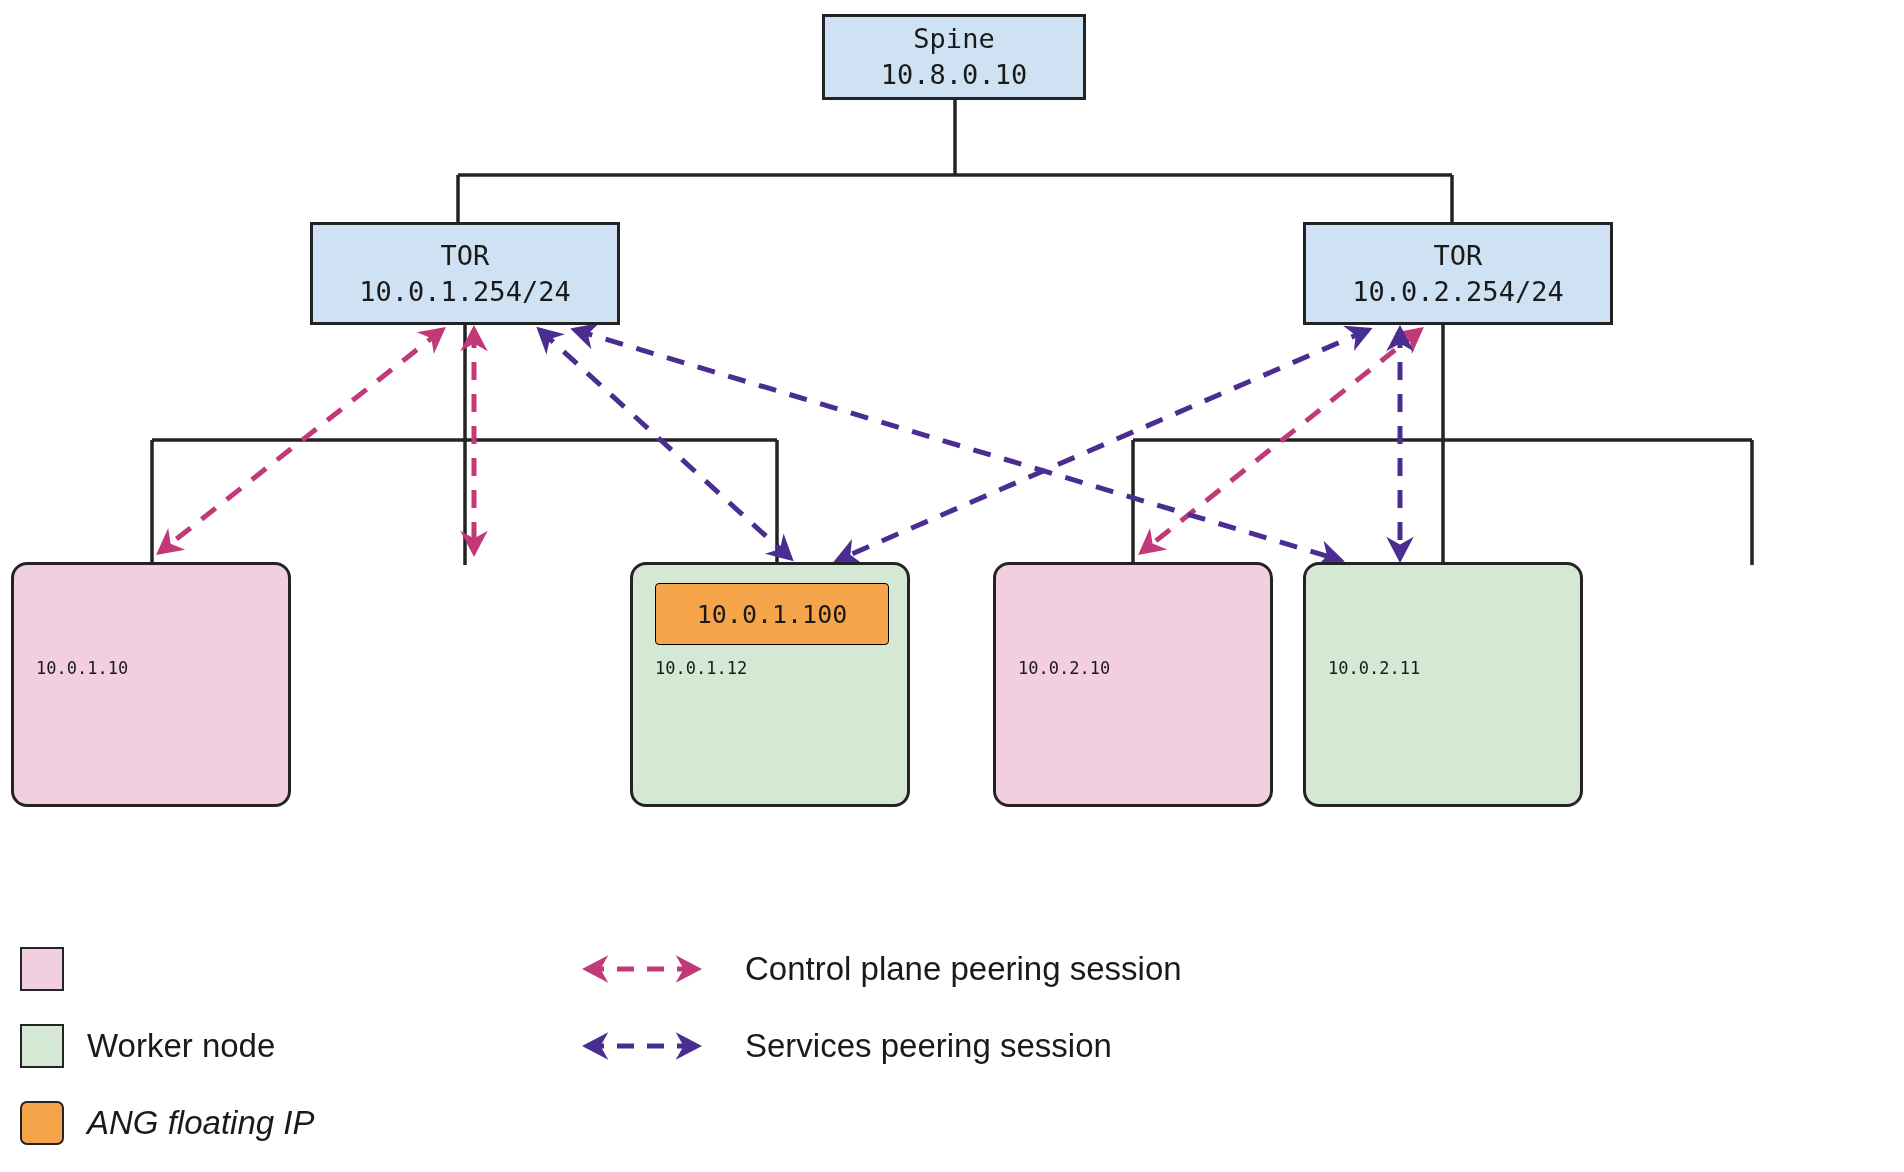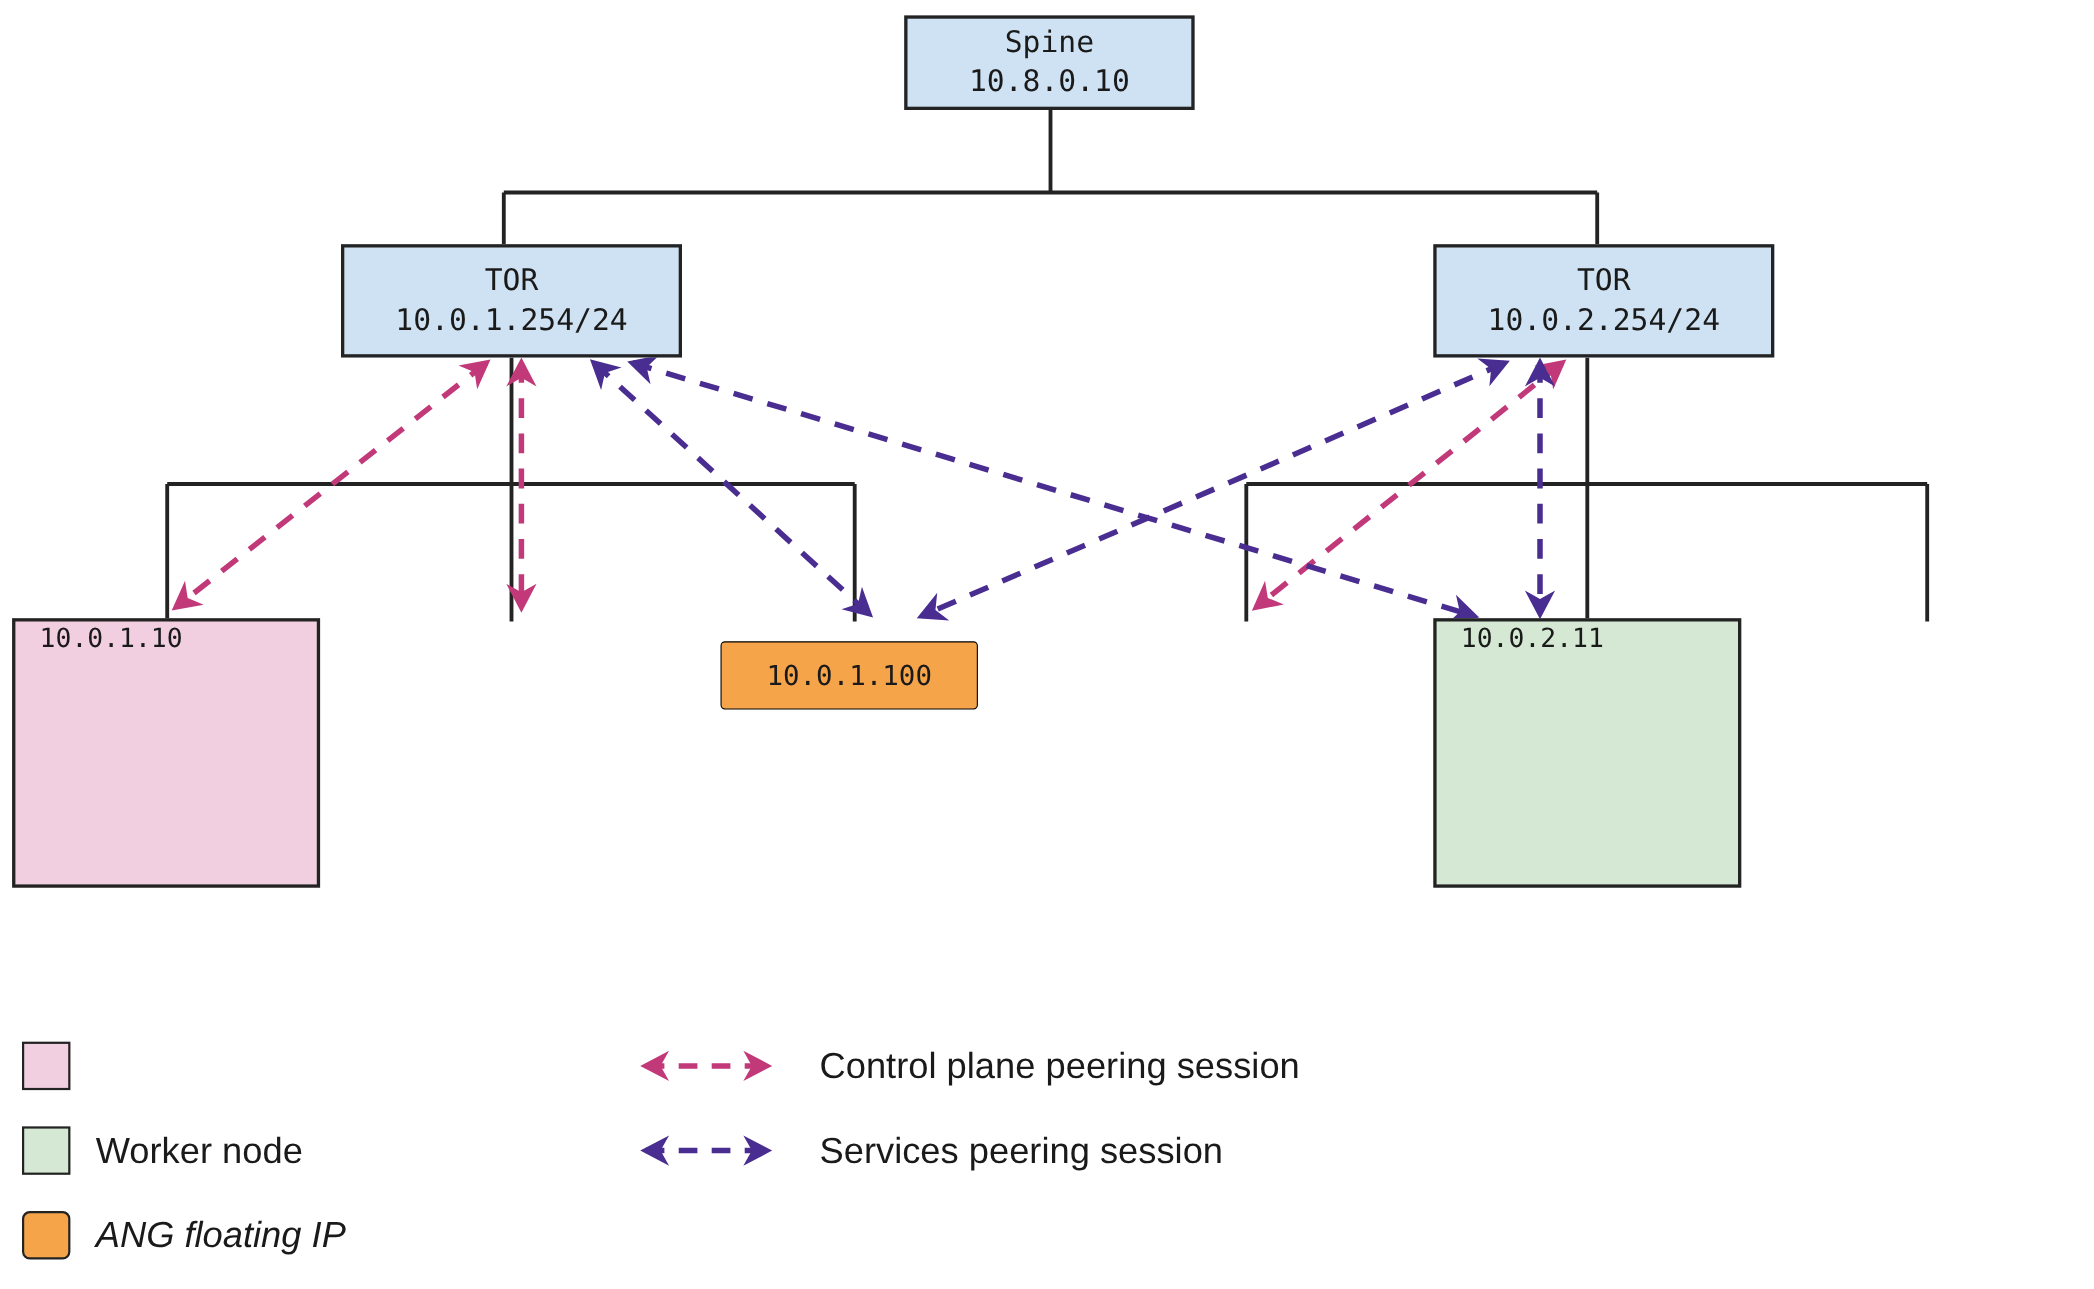--- a/index.html
+++ b/index.html
@@ -36,25 +36,26 @@
     white-space: pre;
     line-height: 1.32;
     z-index: 3;
   }
   .switch {
     background: #cfe2f3;
     font-size: 27px;
   }
   .host {
     background: #f2cfe0;
-    align-items: flex-start;
+    align-items: center;
     justify-content: flex-start;
-    font-size: 24px;
+    font-size: 17px;
     padding: 0 0 32px 22px;
     z-index: 2;
+    border-radius: 16px;
   }
   .host.worker { background: #d4e8d4; }
   .fip {
     position: absolute;
     box-sizing: border-box;
     background: #f6a44a;
     border: 1px solid #000000;
     border-radius: 4px;
     display: flex;
     align-items: center;
@@ -143,24 +144,30 @@
 
   <div class="node switch" style="left:1303px; top:222px; width:310px; height:103px;">
     <span><span>TOR</span><br><span>10.0.2.254/24</span></span>
   </div>
 
   <div class="node host" style="left:11px; top:562px; width:280px; height:245px;">
     <span>10.0.1.10</span>
   </div>
 
 
+  <div class="node host worker" style="left:630px; top:562px; width:280px; height:245px;">
+    <span>10.0.1.12</span>
+  </div>
   <div class="fip" style="left:655px; top:583px; width:234px; height:62px;">
     <span>10.0.1.100</span>
   </div>
 
+  <div class="node host" style="left:993px; top:562px; width:280px; height:245px;">
+    <span>10.0.2.10</span>
+  </div>
 
   <div class="node host worker" style="left:1303px; top:562px; width:280px; height:245px;">
     <span>10.0.2.11</span>
   </div>
 
 
   <div class="legend-swatch" style="left:20px; top:947px; background:#f2cfe0;"></div>
 
   <div class="legend-swatch" style="left:20px; top:1024px; background:#d4e8d4;"></div>
   <div class="legend-label" style="left:87px; top:1024px;">Worker node</div>

